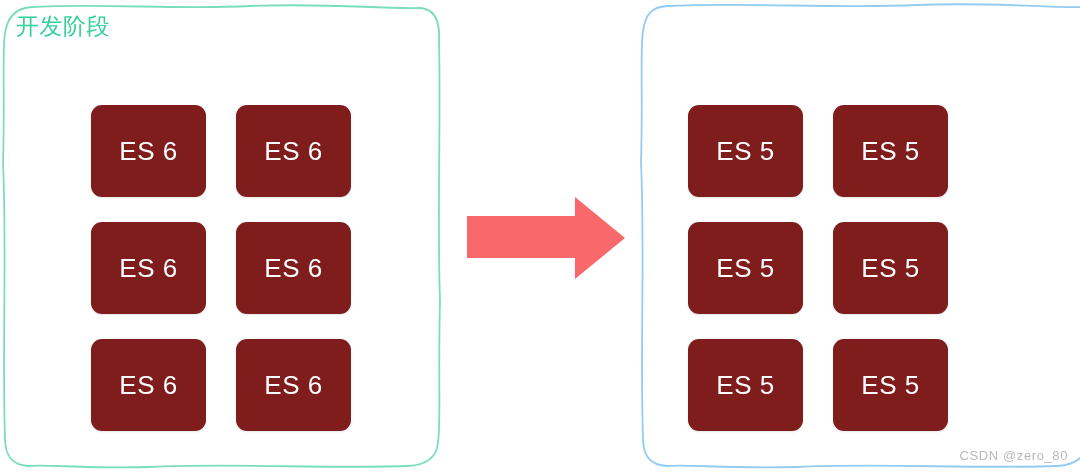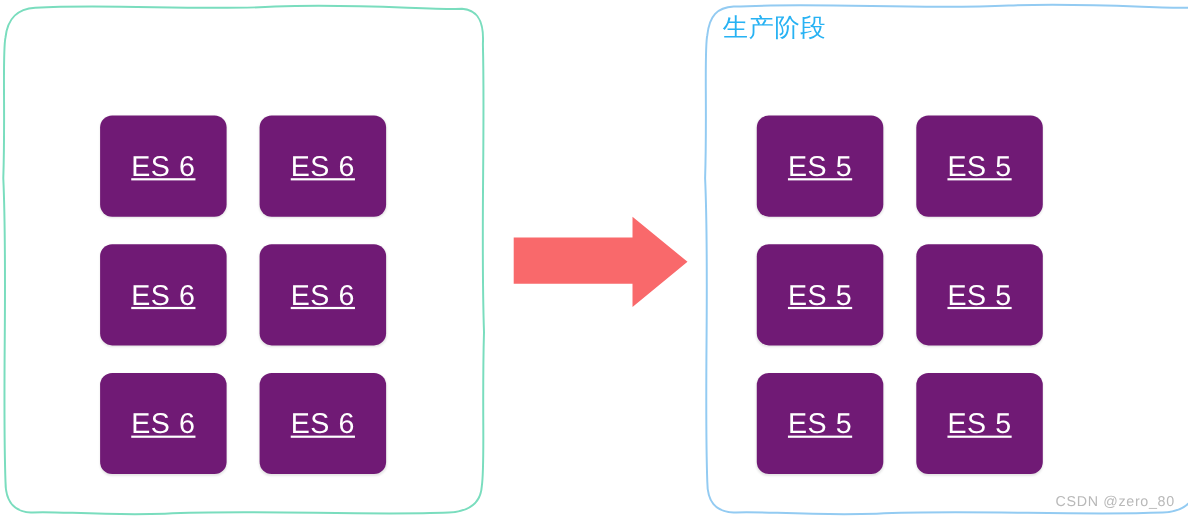--- a/index.html
+++ b/index.html
@@ -63,31 +63,30 @@
     display: grid;
     grid-template-columns: 115px 115px;
     grid-template-rows: 92px 92px 92px;
     column-gap: 30px;
     row-gap: 25px;
   }
   #grid-dev  { left: 91px;  top: 105px; }
   #grid-prod { left: 688px; top: 105px; }
 
   .es-box {
-    background: #701a75;
+    background: #7f1d1d;
     border-radius: 11px;
     display: flex;
     align-items: center;
     justify-content: center;
     color: #ffffff;
     font-size: 26px;
     letter-spacing: 0.5px;
     box-shadow: 0 1px 2px rgba(0,0,0,0.10);
     user-select: none;
-    text-decoration: underline;
   }
 
   
   #compile-arrow {
     position: absolute;
     left: 463px;
     top: 192px;
     width: 166px;
     height: 92px;
   }
@@ -134,20 +133,21 @@
              C 441 120, 437 210, 440 300
              C 438 370, 441 420, 438 440
              C 437 456, 426 463, 408 464
              C 330 467, 230 461, 150 465
              C 90 467, 45 462, 28 464
              C 12 463, 5 454, 5 436
              C 2 350, 7 250, 3 160
              C 5 100, 2 45, 5 32
              C 7 14, 16 6, 32 5 Z" fill="none" stroke="#7addbe" stroke-width="1.8" stroke-linecap="round"></path>
   </svg>
+  <div class="stage-label">开发阶段</div>
 </div>
 
 <div class="box-grid" id="grid-dev">
   <div class="es-box">ES 6</div>
   <div class="es-box">ES 6</div>
   <div class="es-box">ES 6</div>
   <div class="es-box">ES 6</div>
   <div class="es-box">ES 6</div>
   <div class="es-box">ES 6</div>
 </div>
@@ -167,21 +167,20 @@
              C 452 120, 449 210, 452 300
              C 450 370, 452 420, 450 440
              C 449 456, 438 463, 420 464
              C 340 467, 240 461, 160 465
              C 95 467, 48 462, 30 464
              C 13 463, 6 454, 6 436
              C 3 350, 8 250, 4 160
              C 6 100, 3 42, 6 30
              C 8 12, 15 5, 30 4 Z" fill="none" stroke="#93cbf2" stroke-width="1.8" stroke-linecap="round"></path>
   </svg>
-  <div class="stage-label">生产阶段</div>
 </div>
 
 <div class="box-grid" id="grid-prod">
   <div class="es-box">ES 5</div>
   <div class="es-box">ES 5</div>
   <div class="es-box">ES 5</div>
   <div class="es-box">ES 5</div>
   <div class="es-box">ES 5</div>
   <div class="es-box">ES 5</div>
 </div>

